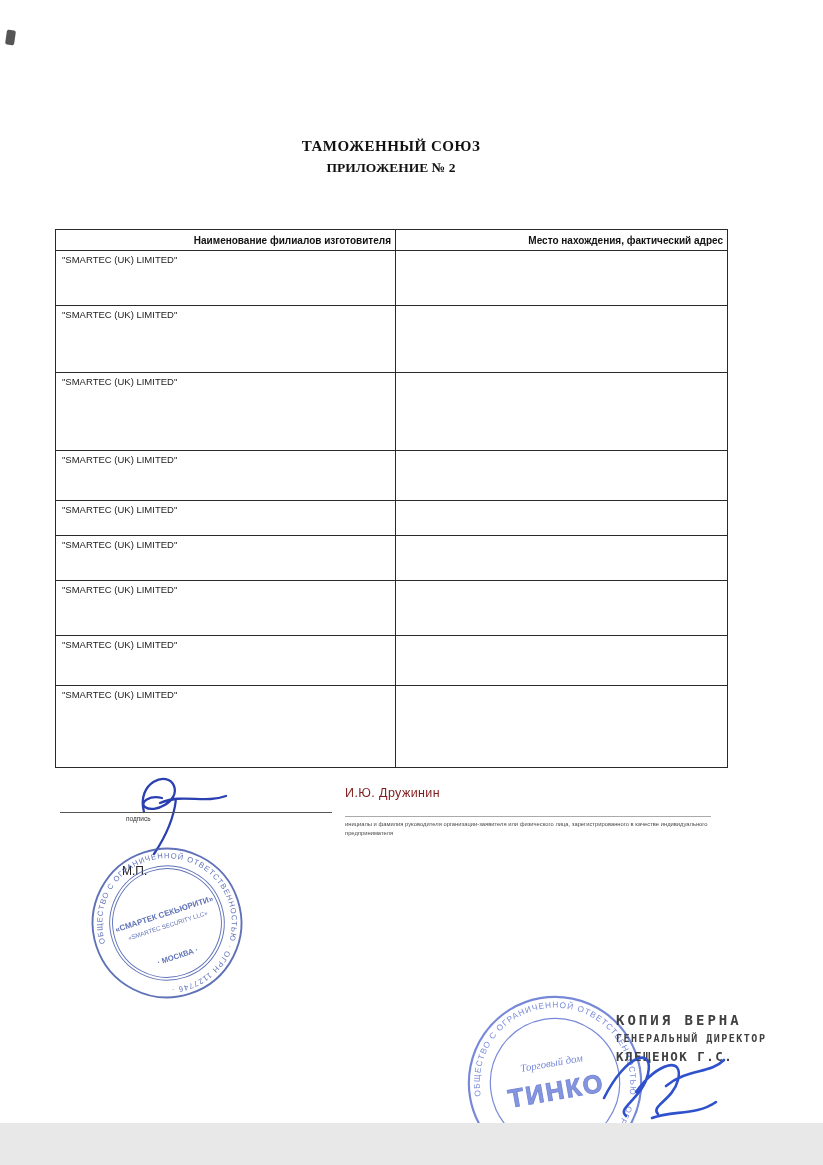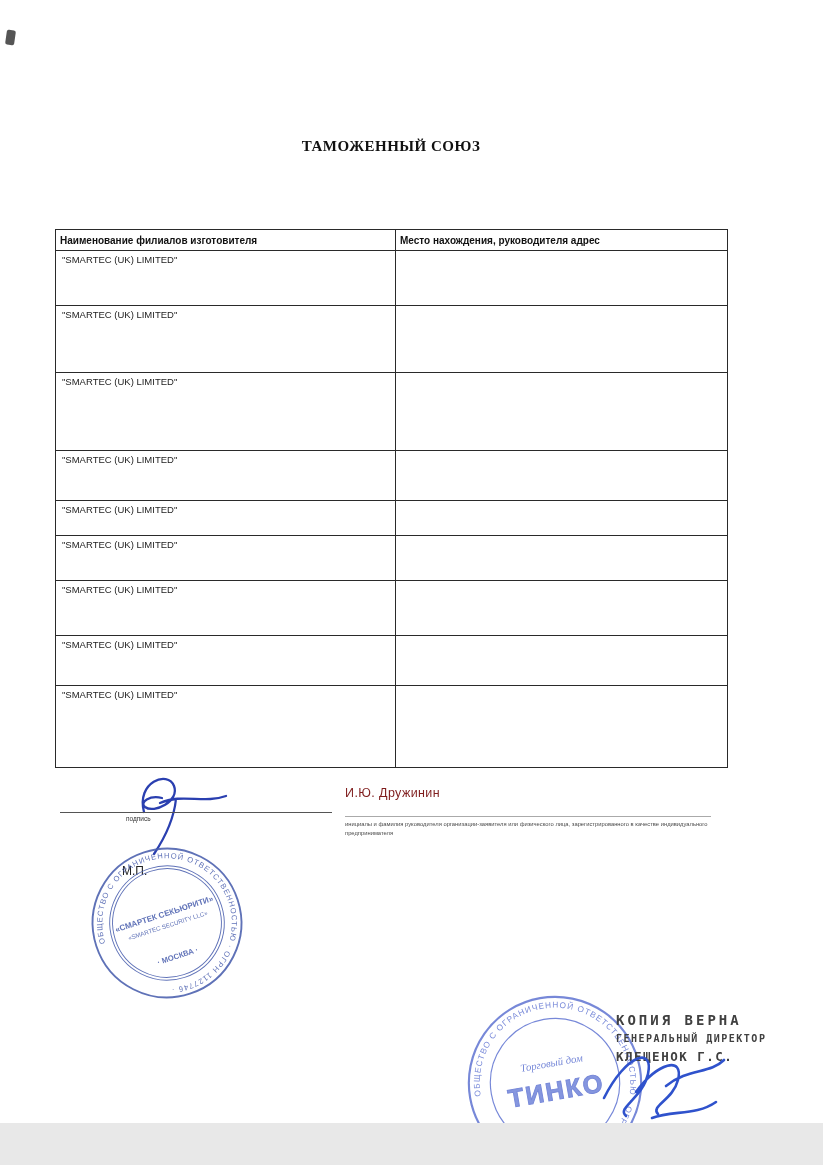--- a/index.html
+++ b/index.html
@@ -27,21 +27,21 @@
   .subtitle{font-size:10.5px;font-weight:bold;line-height:1.35;margin:0;}
   
   table.decl{
     position:absolute;left:55px;top:229px;width:672px;
     border-collapse:collapse;table-layout:fixed;
   }
   table.decl col.c1{width:340px;}
   table.decl col.c2{width:332px;}
   table.decl th{
     border:1.4px solid #2a2a2a;
-    font-size:10px;font-weight:bold;text-align:left;
+    font-size:10px;font-weight:bold;text-align:right;
     height:18px;padding:1px 4px;color:#111;
   }
   table.decl td{
     border:1px solid #2a2a2a;
     vertical-align:top;text-align:left;
     font-size:9.5px;padding:3px 6px;color:#222;
   }
   table.decl{border:1.5px solid #222;}
   
   .sig-line{position:absolute;left:60px;top:812px;width:272px;border-top:1px solid #555;}
@@ -66,31 +66,32 @@
 </style>
 </head>
 <body>
 
 <div class="page">
 
   <div class="scan-artifact"></div>
 
   <div class="titles">
     <p class="title1">ТАМОЖЕННЫЙ СОЮЗ</p>
+    <p class="title2">ПРИЛОЖЕНИЕ № 2</p>
   </div>
 
   <table class="decl">
     <colgroup>
         <col class="c1">
         <col class="c2">
       </colgroup>
     <thead>
       <tr>
         <th>Наименование филиалов изготовителя</th>
-        <th>Место нахождения, руководителя  адрес</th>
+        <th>Место нахождения, фактический  адрес</th>
       </tr>
     </thead>
     <tbody>
       <tr style="height:55px;">
         <td>"SMARTEC (UK) LIMITED"</td>
         <td></td>
       </tr>
       <tr style="height:67px;">
         <td>"SMARTEC (UK) LIMITED"</td>
         <td></td>

